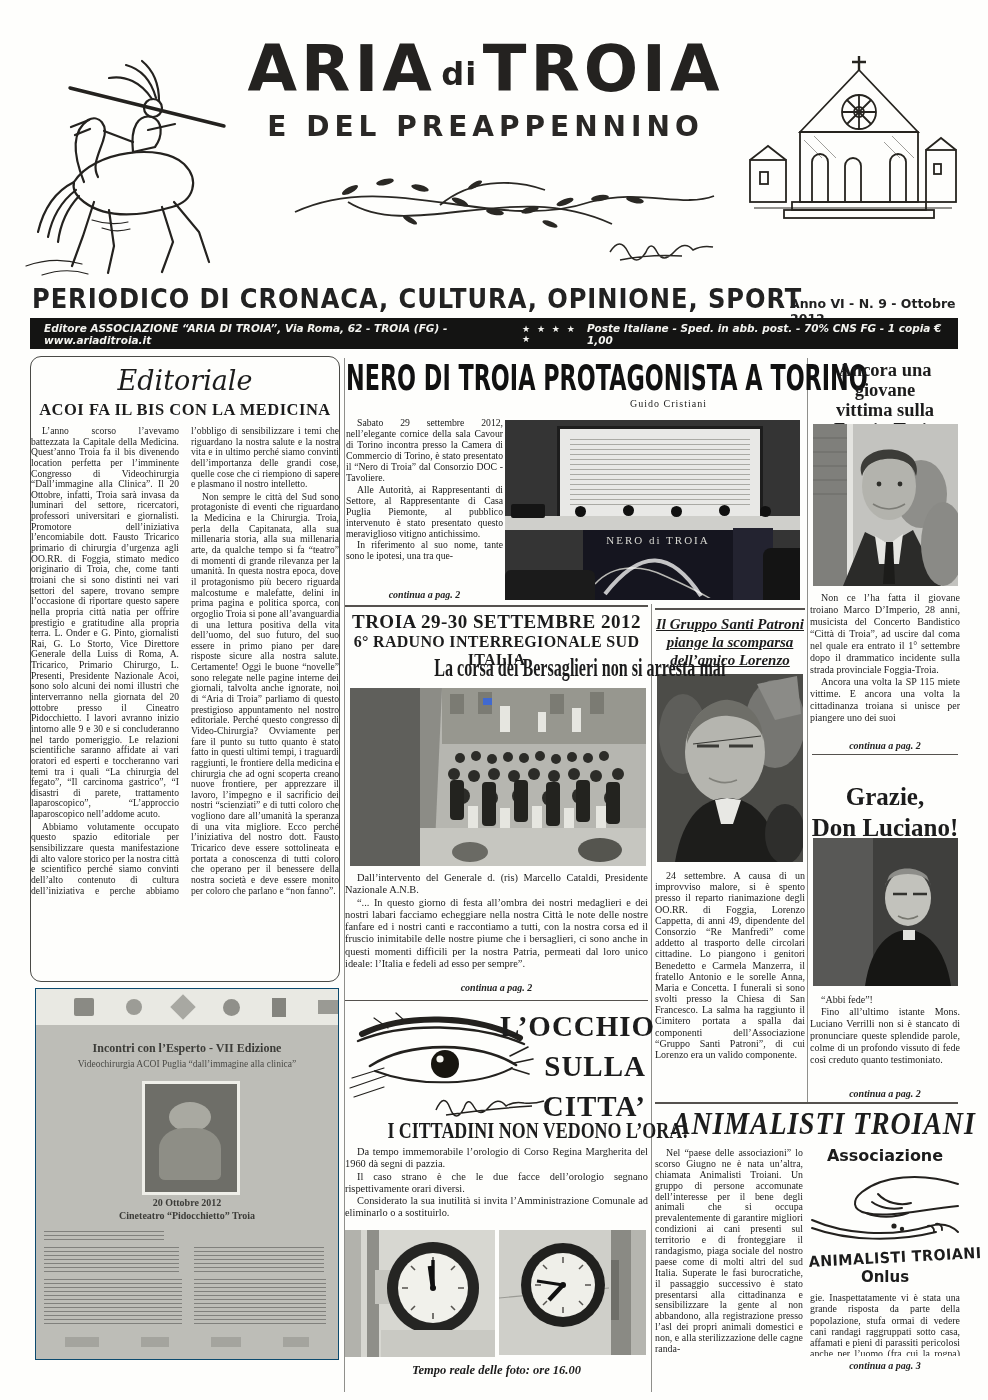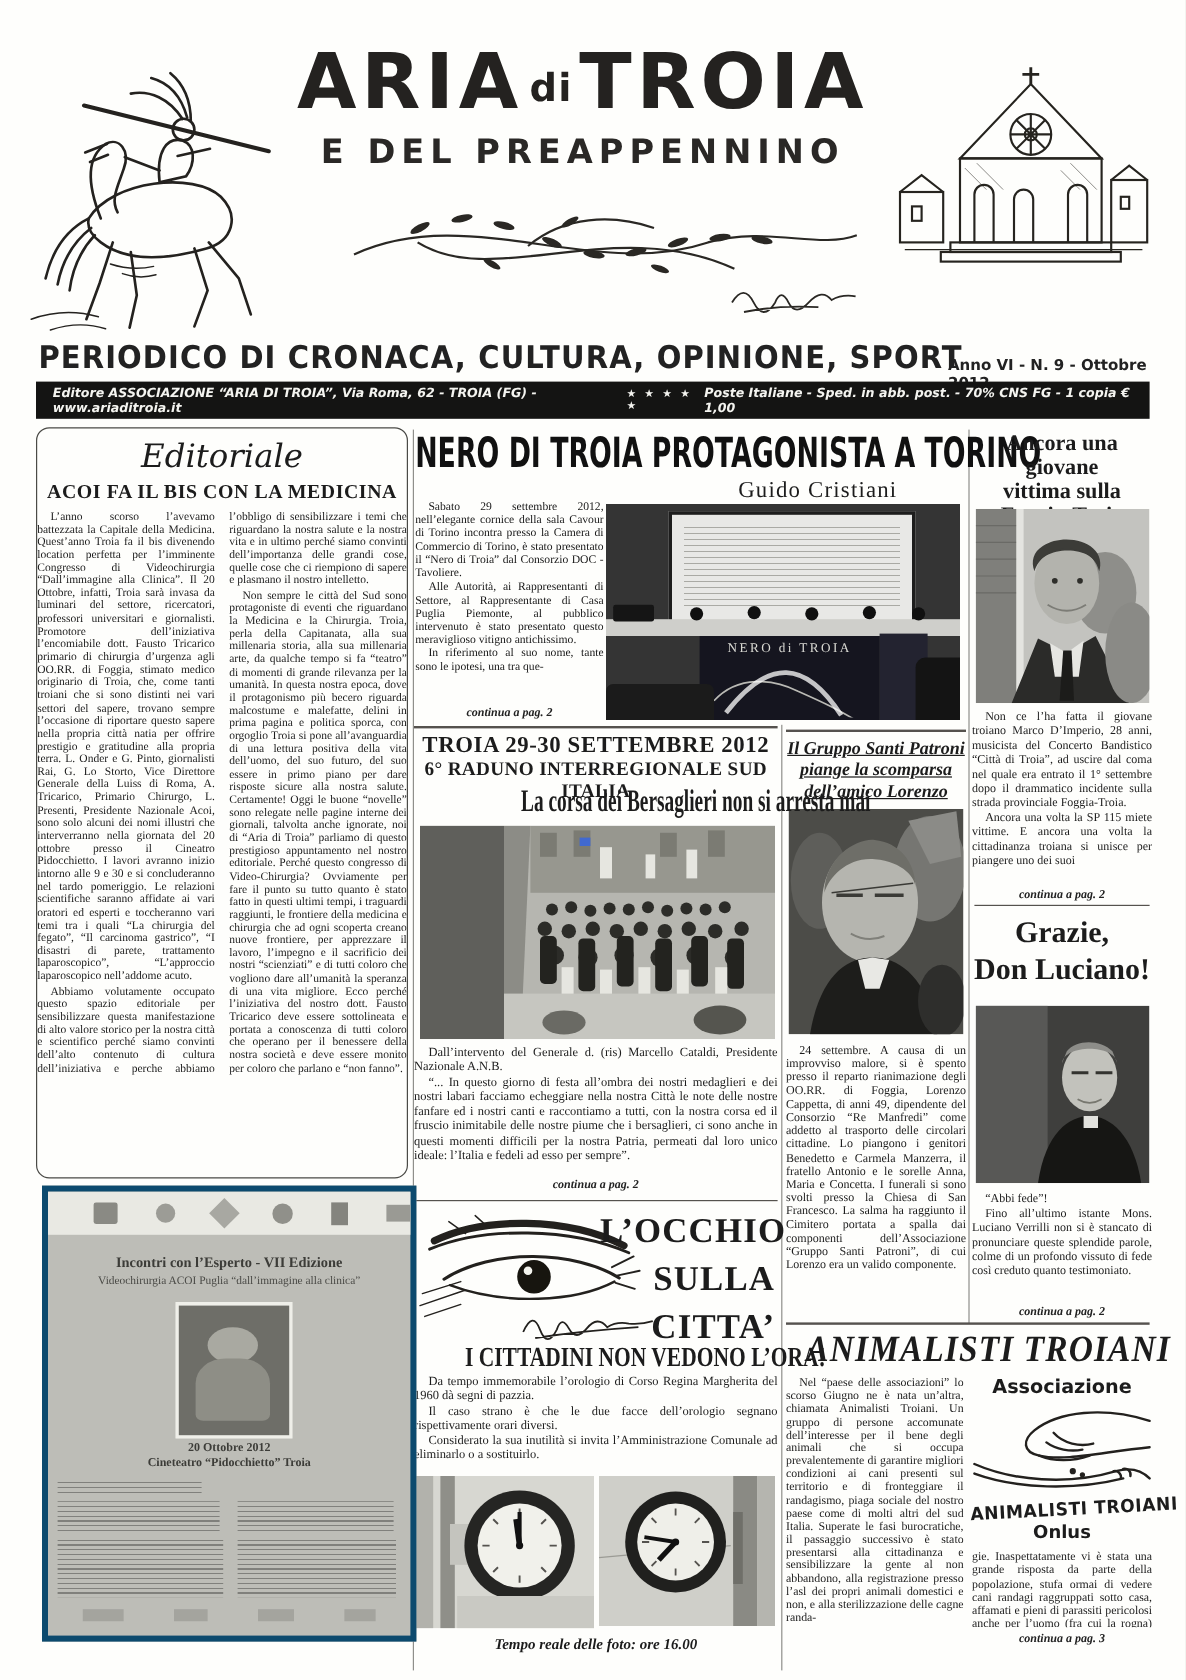--- a/index.html
+++ b/index.html
@@ -132,21 +132,21 @@
       <p>L’anno scorso l’avevamo battezzata la Capitale della Medicina. Quest’anno Troia fa il bis divenendo location perfetta per l’imminente Congresso di Videochirurgia “Dall’immagine alla Clinica”. Il 20 Ottobre, infatti, Troia sarà invasa da luminari del settore, ricercatori, professori universitari e giornalisti. Promotore dell’iniziativa l’encomiabile dott. Fausto Tricarico primario di chirurgia d’urgenza agli OO.RR. di Foggia, stimato medico originario di Troia, che, come tanti troiani che si sono distinti nei vari settori del sapere, trovano sempre l’occasione di riportare questo sapere nella propria città natia per offrire prestigio e gratitudine alla propria terra. L. Onder e G. Pinto, giornalisti Rai, G. Lo Storto, Vice Direttore Generale della Luiss di Roma, A. Tricarico, Primario Chirurgo, L. Presenti, Presidente Nazionale Acoi, sono solo alcuni dei nomi illustri che interverranno nella giornata del 20 ottobre presso il Cineatro Pidocchietto. I lavori avranno inizio intorno alle 9 e 30 e si concluderanno nel tardo pomeriggio. Le relazioni scientifiche saranno affidate ai vari oratori ed esperti e toccheranno vari temi tra i quali “La chirurgia del fegato”, “Il carcinoma gastrico”, “I disastri di parete, trattamento laparoscopico”, “L’approccio laparoscopico nell’addome acuto.</p>
       <p>Abbiamo volutamente occupato questo spazio editoriale per sensibilizzare questa manifestazione di alto valore storico per la nostra città e scientifico perché siamo convinti dell’alto contenuto di cultura dell’iniziativa e perche abbiamo l’obbligo di sensibilizzare i temi che riguardano la nostra salute e la nostra vita e in ultimo perché siamo convinti dell’importanza delle grandi cose, quelle cose che ci riempiono di sapere e plasmano il nostro intelletto.</p>
       <p>Non sempre le città del Sud sono protagoniste di eventi che riguardano la Medicina e la Chirurgia. Troia, perla della Capitanata, alla sua millenaria storia, alla sua millenaria arte, da qualche tempo si fa “teatro” di momenti di grande rilevanza per la umanità. In questa nostra epoca, dove il protagonismo più becero riguarda malcostume e malefatte, delini in prima pagina e politica sporca, con orgoglio Troia si pone all’avanguardia di una lettura positiva della vita dell’uomo, del suo futuro, del suo essere in primo piano per dare risposte sicure alla nostra salute. Certamente! Oggi le buone “novelle” sono relegate nelle pagine interne dei giornali, talvolta anche ignorate, noi di “Aria di Troia” parliamo di questo prestigioso appuntamento nel nostro editoriale. Perché questo congresso di Video-Chirurgia? Ovviamente per fare il punto su tutto quanto è stato fatto in questi ultimi tempi, i traguardi raggiunti, le frontiere della medicina e chirurgia che ad ogni scoperta creano nuove frontiere, per apprezzare il lavoro, l’impegno e il sacrificio dei nostri “scienziati” e di tutti coloro che vogliono dare all’umanità la speranza di una vita migliore. Ecco perché l’iniziativa del nostro dott. Fausto Tricarico deve essere sottolineata e portata a conoscenza di tutti coloro che operano per il benessere della nostra società e deve essere monito per coloro che parlano e “non fanno”.</p>
 
     </div>
   </div>
 
   <div class="abs san" style="left:346px;top:360px;width:460px;">
     <span class="cond" style="font-size:31px;font-weight:900;letter-spacing:0px;transform:scaleX(0.72) scaleY(1.12);color:#111;">NERO DI TROIA PROTAGONISTA A TORINO</span>
   </div>
-  <div class="abs ser ctr" style="left:534px;top:398px;width:295px;font-size:19px;letter-spacing:1px;">Guido Cristiani</div>
+  <div class="abs ser ctr" style="left:521px;top:398px;width:295px;font-size:10px;letter-spacing:1px;">Guido Cristiani</div>
 
   <div class="abs ser bodytxt just" style="left:346px;top:418px;width:157px;height:170px;overflow:hidden;">
     <p>Sabato 29 settembre 2012, nell’elegante cornice della sala Cavour di Torino incontra presso la Camera di Commercio di Torino, è stato presentato il “Nero di Troia” dal Consorzio DOC - Tavoliere.</p>
     <p>Alle Autorità, ai Rappresentanti di Settore, al Rappresentante di Casa Puglia Piemonte, al pubblico intervenuto è stato presentato questo meraviglioso vitigno antichissimo.</p>
     <p>In riferimento al suo nome, tante sono le ipotesi, una tra que-</p>
   </div>
   <div class="abs ser continua" style="left:346px;top:589px;width:157px;">continua a pag. 2</div>
 
   <div class="ph" style="left:505px;top:420px;width:295px;height:180px;background:#343434;">
     <div class="abs" style="left:52px;top:6px;width:200px;height:90px;background:#e8e8e6;border:3px solid #1d1d1d;">
@@ -196,21 +196,21 @@
       <polygon points="73,118 80,118 82,160 70,160" fill="#1c1c1a"></polygon>
       <ellipse cx="130" cy="120" rx="22" ry="42" fill="#8a8a86"></ellipse>
     </svg>
   </div>
   <div class="abs ser just" style="left:810px;top:592px;width:150px;height:148px;overflow:hidden;font-size:10px;line-height:1.2;">
     <p style="margin:0;text-indent:11px;">Non ce l’ha fatta il giovane troiano Marco D’Imperio, 28 anni, musicista del Concerto Bandistico “Città di Troia”, ad uscire dal coma nel quale era entrato il 1° settembre dopo il drammatico incidente sulla strada provinciale Foggia-Troia.</p>
     <p style="margin:0;text-indent:11px;">Ancora una volta la SP 115 miete vittime. E ancora una volta la cittadinanza troiana si unisce per piangere uno dei suoi</p>
   </div>
   <div class="abs ser continua" style="left:810px;top:740px;width:150px;">continua a pag. 2</div>
 
-  <div class="abs ser ctr b" style="left:810px;top:762px;width:150px;font-size:25px;line-height:1.25;">
+  <div class="abs ser ctr b" style="left:810px;top:781px;width:150px;font-size:25px;line-height:1.25;">
     <div>Grazie,</div>
     <div>Don Luciano!</div>
   </div>
   <div class="ph" style="left:813px;top:838px;width:145px;height:148px;">
     <svg width="145" height="148" viewBox="0 0 145 148">
       <rect width="145" height="148" fill="#3f3f3d"></rect>
       <rect x="0" y="0" width="60" height="148" fill="#585856"></rect>
       <ellipse cx="95" cy="60" rx="23" ry="28" fill="#c2c2bc"></ellipse>
       <path d="M72 48 C74 32 116 32 118 48 L114 38 C104 28 84 28 76 38 Z" fill="#8d8d89"></path>
       <path d="M80 56 h14 m6 0 h14" stroke="#33332f" stroke-width="2.4" fill="none"></path>
@@ -414,21 +414,21 @@
   </svg>
   <div class="abs san ctr b" style="left:804px;top:1248px;width:160px;transform:rotate(-3deg);">
     <span class="condc" style="font-size:15px;letter-spacing:0.5px;transform:scaleX(0.95);">ANIMALISTI TROIANI</span>
   </div>
   <div class="abs san ctr b" style="left:810px;top:1268px;width:150px;font-size:15px;">Onlus</div>
   <div class="abs ser just" style="left:810px;top:1292px;width:150px;height:64px;overflow:hidden;font-size:9.9px;line-height:1.14;">
     <p style="margin:0;">gie. Inaspettatamente vi è stata una grande risposta da parte della popolazione, stufa ormai di vedere cani randagi raggruppati sotto casa, affamati e pieni di parassiti pericolosi anche per l’uomo (fra cui la rogna) senza che l’ammini-</p>
   </div>
   <div class="abs ser continua" style="left:810px;top:1360px;width:150px;">continua a pag. 3</div>
 
-  <div class="ph" style="left:35px;top:988px;width:302px;height:370px;background:#bdbdb7;border:5px solid #0c4a6e;">
+  <div class="ph" style="left:35px;top:988px;width:302px;height:370px;background:#bdbdb7;border:1px solid #0c4a6e;">
     <div class="abs" style="left:0;top:0;width:302px;height:36px;background:#e9e9e3;display:flex;align-items:center;justify-content:space-around;padding:0 22px;">
       <div style="width:20px;height:18px;background:#8a8a84;border-radius:2px;"></div>
       <div style="width:16px;height:16px;background:#9c9c96;border-radius:50%;"></div>
       <div style="width:18px;height:18px;background:#a8a8a2;transform:rotate(45deg);"></div>
       <div style="width:17px;height:17px;background:#90908a;border-radius:50%;"></div>
       <div style="width:14px;height:19px;background:#84847e;"></div>
       <div style="width:26px;height:14px;background:#9a9a94;"></div>
     </div>
     <div class="ctr ser b" style="position:absolute;left:10px;top:52px;width:282px;font-size:12px;color:#3c3c38;">Incontri con l’Esperto - VII Edizione</div>
     <div class="ctr ser" style="position:absolute;left:10px;top:70px;width:282px;font-size:9.5px;color:#4a4a46;">Videochirurgia ACOI Puglia “dall’immagine alla clinica”</div>

